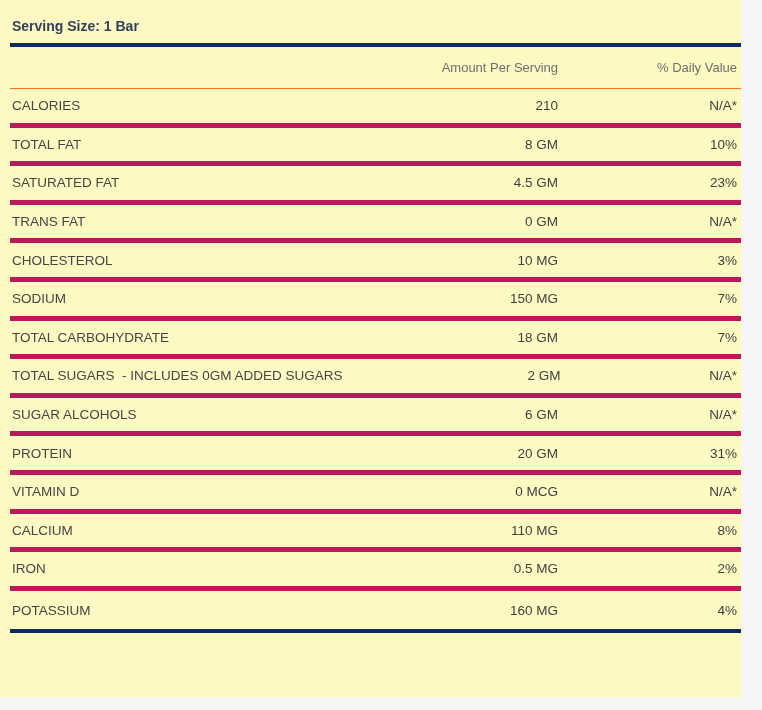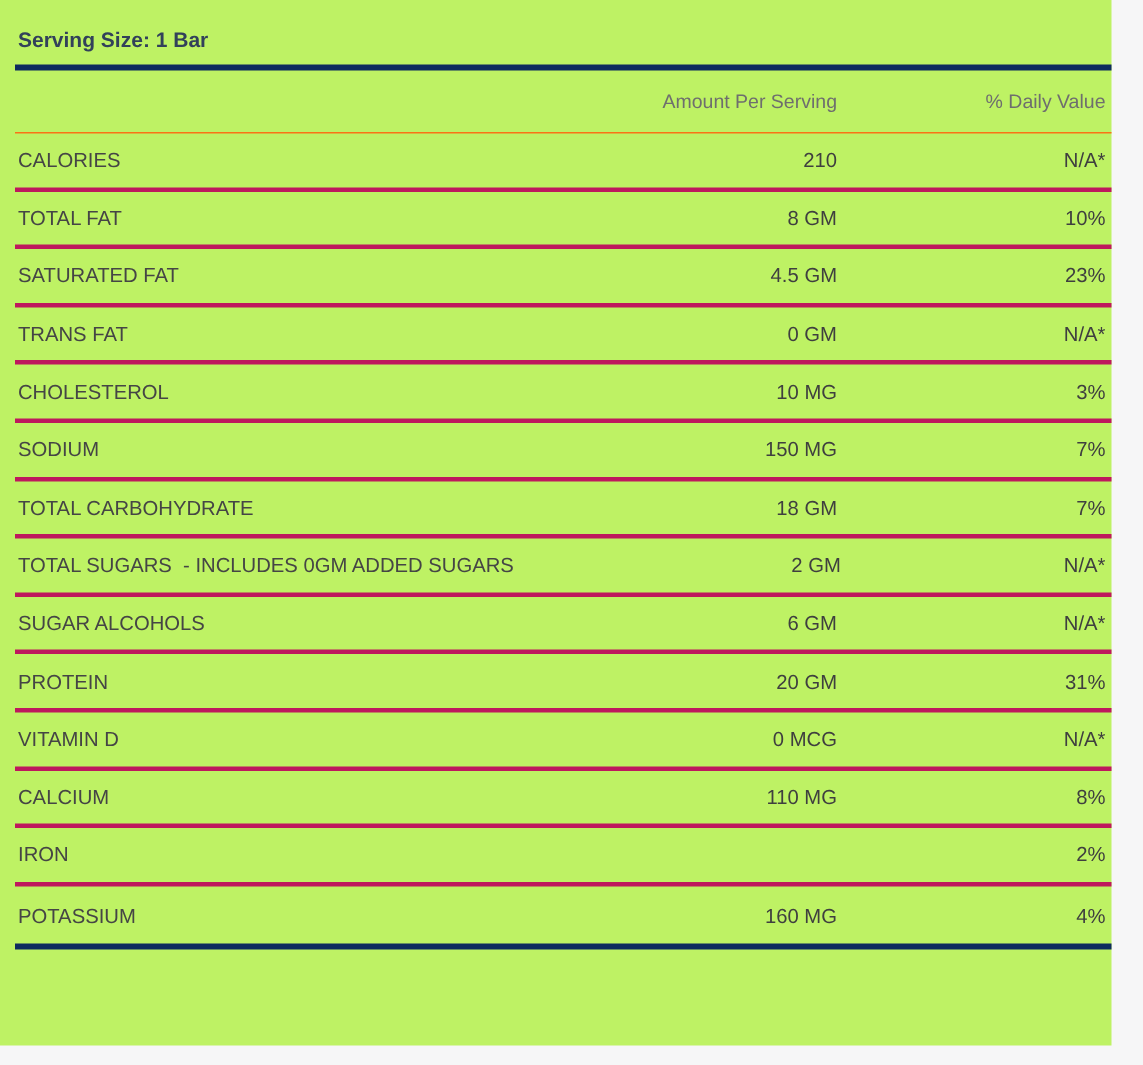--- a/index.html
+++ b/index.html
@@ -6,21 +6,21 @@
   html, body {
     width: 762px; height: 710px;
     overflow: hidden;
     font-family: "Liberation Sans", sans-serif;
     background: #f6f6f7;
   }
   .panel {
     position: absolute;
     left: 0; top: 0;
     width: 741px; height: 697px;
-    background: #bef264;
+    background: #fef9c3;
   }
   .inner {
     margin-left: 10px;
     width: 731px;
     padding-top: 17px;
   }
   .serving-line {
     font-size: 14px;
     line-height: 19px;
     font-weight: 700;
@@ -38,21 +38,21 @@
     width: 100%;
   }
   .thead {
     height: 42px;
     border-bottom: 1px solid #f97316;
     color: #6e6e6e;
     font-size: 13px;
   }
   .trow {
     height: 38.6px;
-    border-bottom: 3px solid #be185d;
+    border-bottom: 5px solid #be185d;
     color: #454545;
     font-size: 13.5px;
   }
   .tbody .trow:last-child { border-bottom: none; }
   .c-label {
     flex: 0 0 330px;
     text-align: left;
     padding-left: 2px;
     white-space: pre;
     overflow: visible;
@@ -154,20 +154,21 @@
   </div>
 
   <div class="row trow">
     <div class="c-label">CALCIUM</div>
     <div class="c-amount">110 MG</div>
     <div class="c-dv">8%</div>
   </div>
 
   <div class="row trow">
     <div class="c-label">IRON</div>
+    <div class="c-amount">0.5 MG</div>
     <div class="c-dv">2%</div>
   </div>
 
   <div class="row trow">
     <div class="c-label">POTASSIUM</div>
     <div class="c-amount">160 MG</div>
     <div class="c-dv">4%</div>
   </div>
 </div>
     </div>

